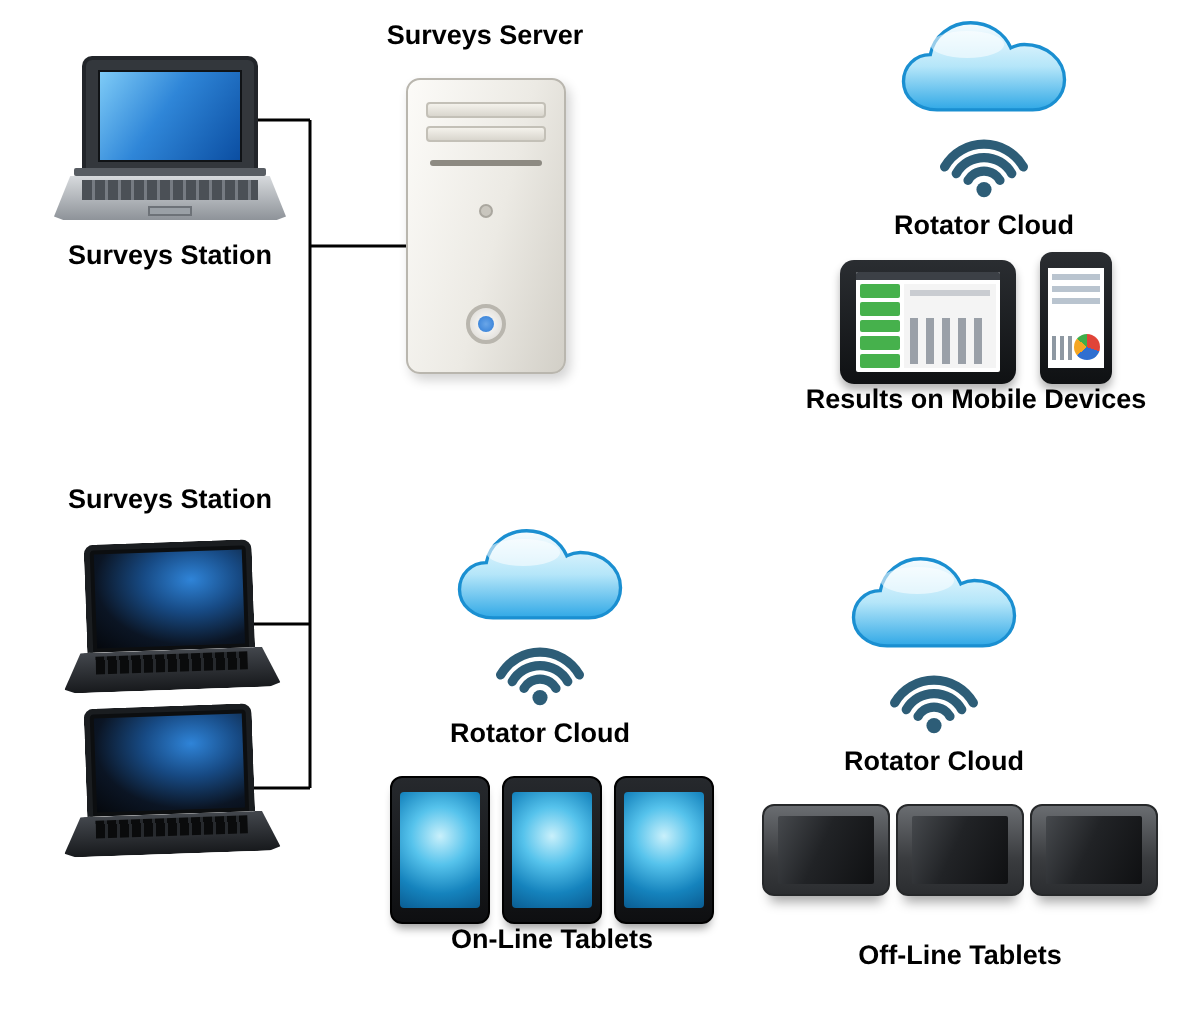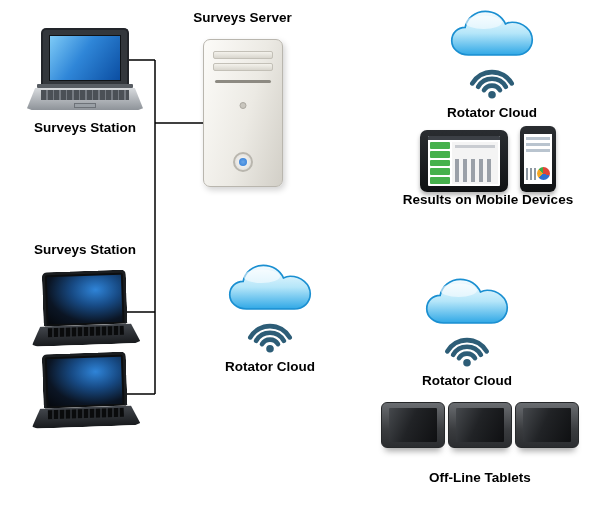--- a/index.html
+++ b/index.html
@@ -199,20 +199,34 @@
     </svg>
     <svg class="wifi-svg" viewBox="0 0 64 44">
       <path class="wifi-arc" d="M8.6,25.5 A27,27 0 0 1 55.4,25.5"></path>
       <path class="wifi-arc" d="M15.5,29.5 A19,19 0 0 1 48.5,29.5"></path>
       <path class="wifi-arc" d="M22.5,33.5 A11,11 0 0 1 41.5,33.5"></path>
       <circle class="wifi-dot" cx="32" cy="39" r="4.5"></circle>
     </svg>
     <div class="lbl cloud-lbl">Rotator Cloud</div>
   </div>
 
+  <div class="grp" style="left:186px; top:388px; width:180px;">
+    <div class="tab-row">
+      <div class="tablet-p">
+          <div class="scr"></div>
+        </div>
+      <div class="tablet-p">
+          <div class="scr"></div>
+        </div>
+      <div class="tablet-p">
+          <div class="scr"></div>
+        </div>
+    </div>
+    <div class="lbl mt16">On-Line Tablets</div>
+  </div>
 
   <div class="grp cloud-grp" style="left:407px; top:276px;">
     <svg class="cloud-svg" viewBox="0 0 100 62">
       <path class="body" d="M22,56 C10,56 2,48 2,39 C2,30 9,23 18,23 C20,12 30,4 42,4 C53,4 62,10 66,19 C68,18 71,17 74,17 C87,17 98,26 98,38 C98,48 90,56 79,56 Z"></path>
       <ellipse cx="40" cy="17" rx="22" ry="8" fill="rgba(255,255,255,0.55)"></ellipse>
     </svg>
     <svg class="wifi-svg" viewBox="0 0 64 44">
       <path class="wifi-arc" d="M8.6,25.5 A27,27 0 0 1 55.4,25.5"></path>
       <path class="wifi-arc" d="M15.5,29.5 A19,19 0 0 1 48.5,29.5"></path>
       <path class="wifi-arc" d="M22.5,33.5 A11,11 0 0 1 41.5,33.5"></path>

